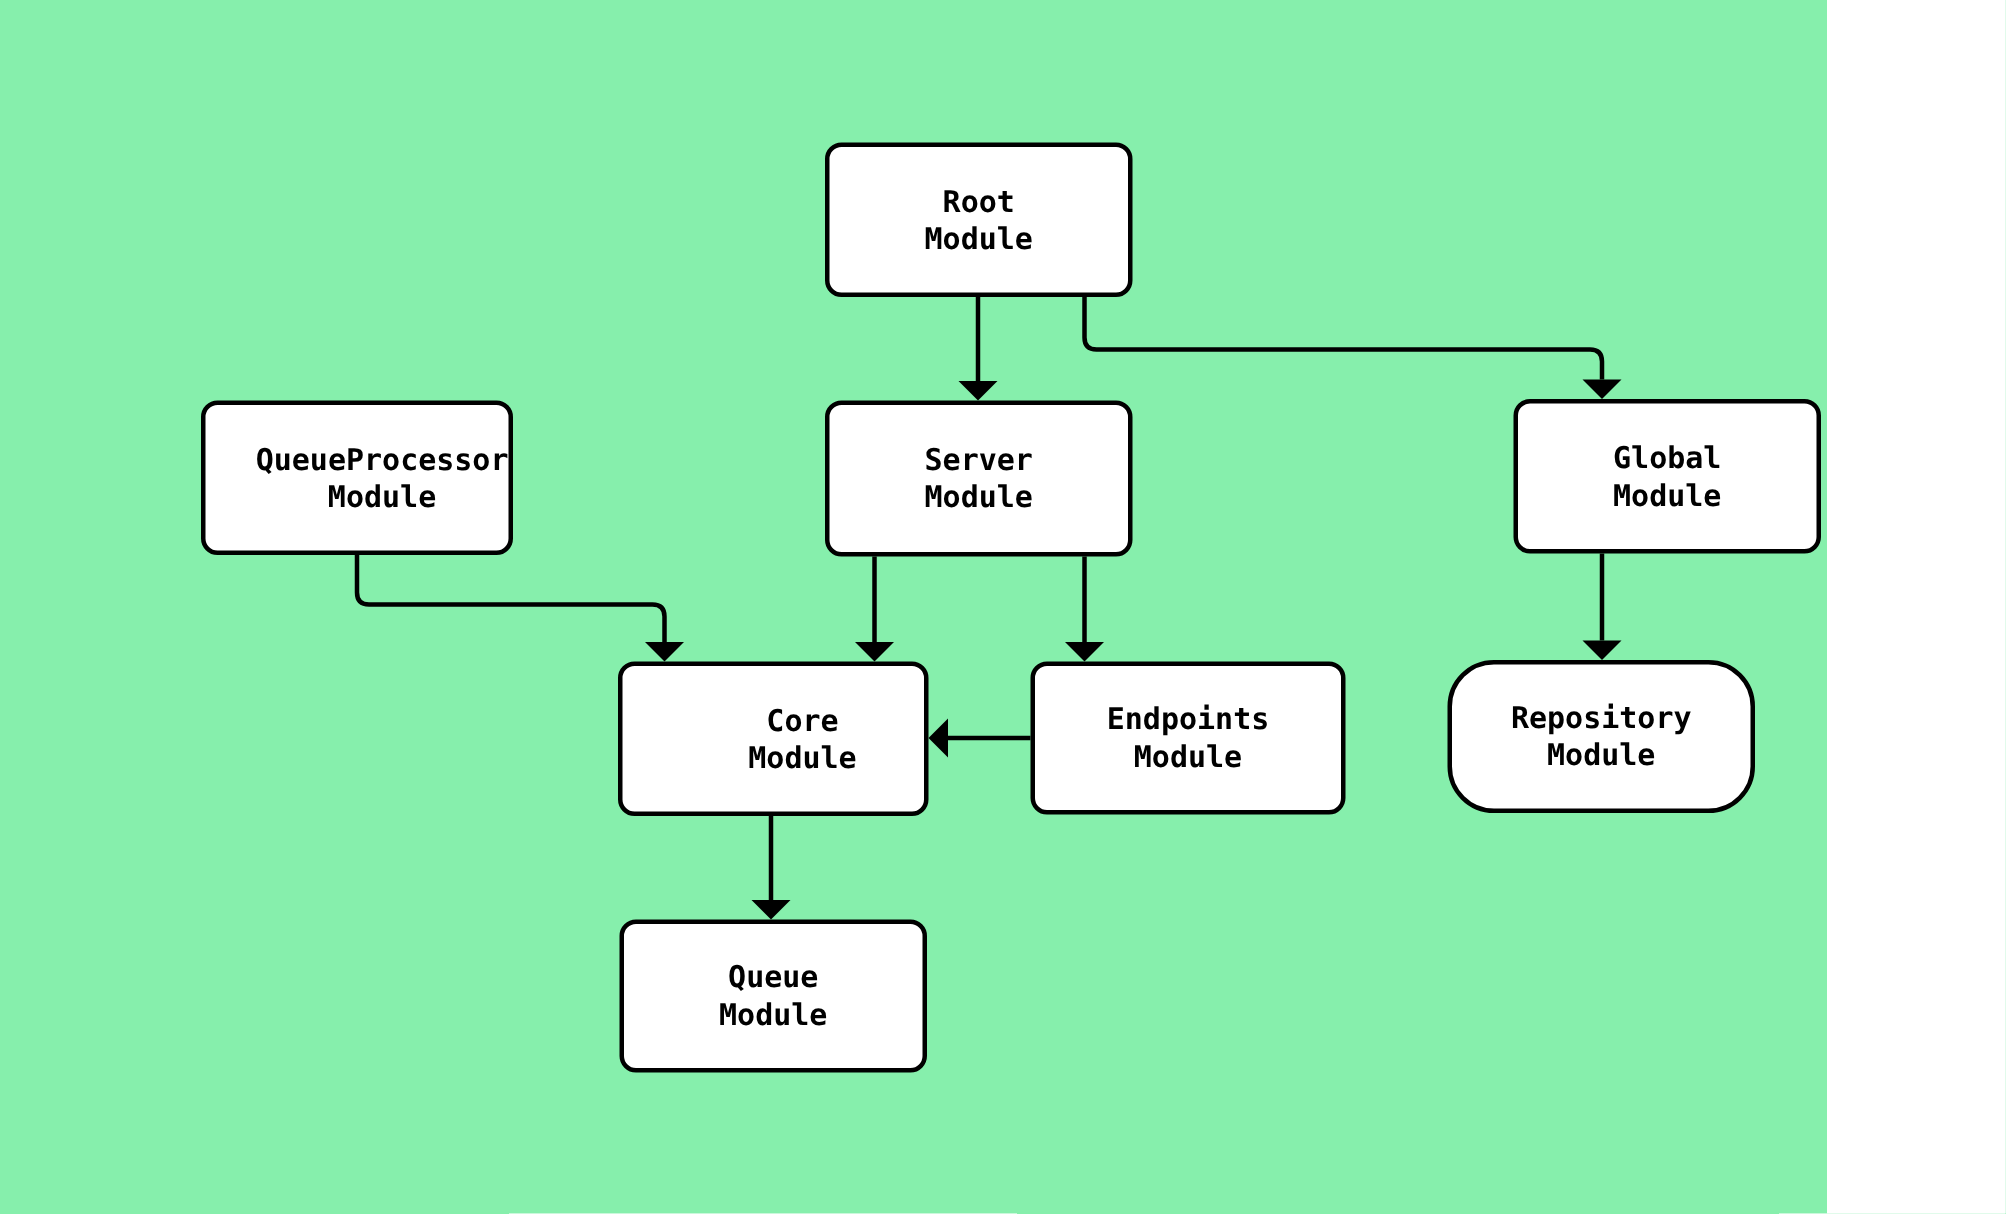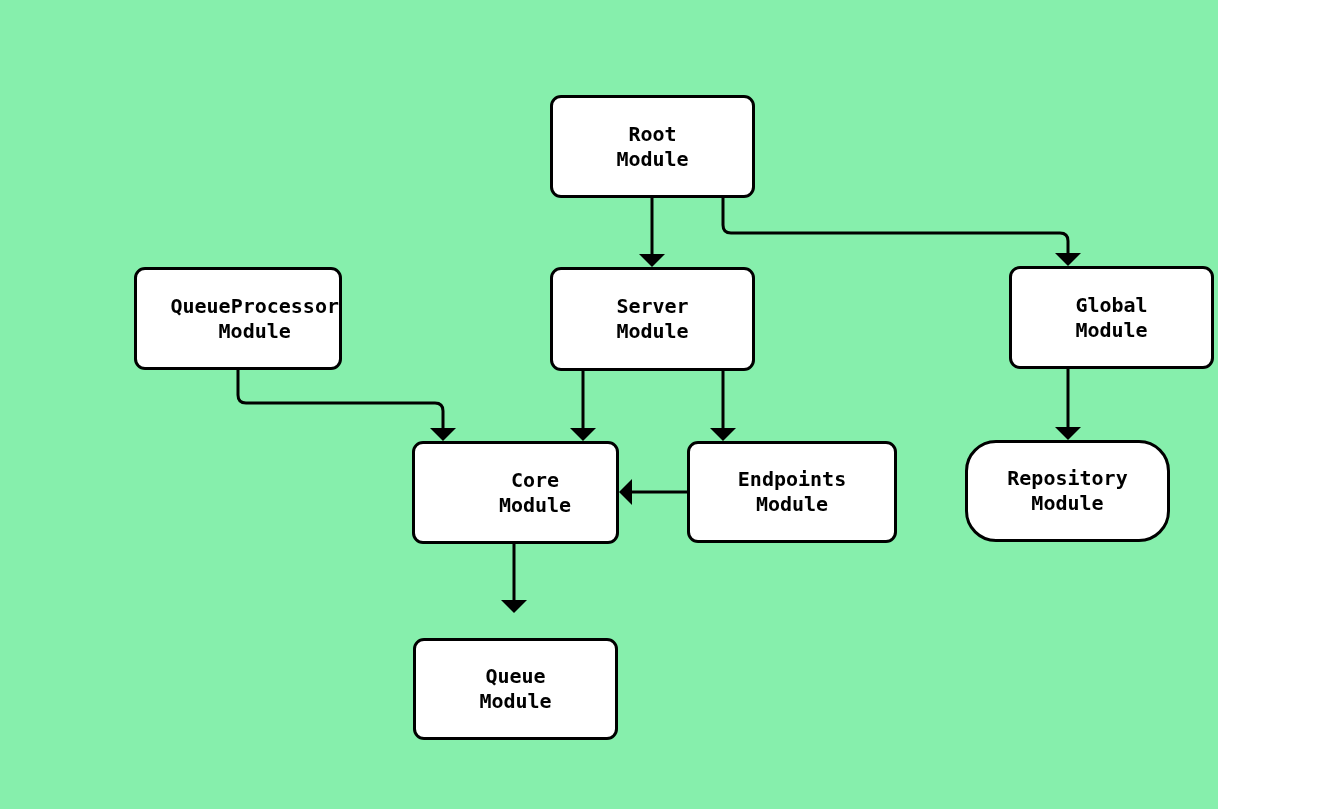--- a/index.html
+++ b/index.html
@@ -111,18 +111,18 @@
   <div class="node" style="left:687px; top:441px; width:210px; height:102px;">
     <span class="node-label">Endpoints
 Module</span>
   </div>
 
   <div class="node" style="left:965px; top:440px; width:205px; height:102px;border-radius:31px;">
     <span class="node-label">Repository
 Module</span>
   </div>
 
-  <div class="node" style="left:413px; top:638px; width:205px; height:102px;">
+  <div class="node" style="left:413px; top:613px; width:205px; height:102px;">
     <span class="node-label">Queue
 Module</span>
   </div>
 
 </div>
 
 </body></html>

